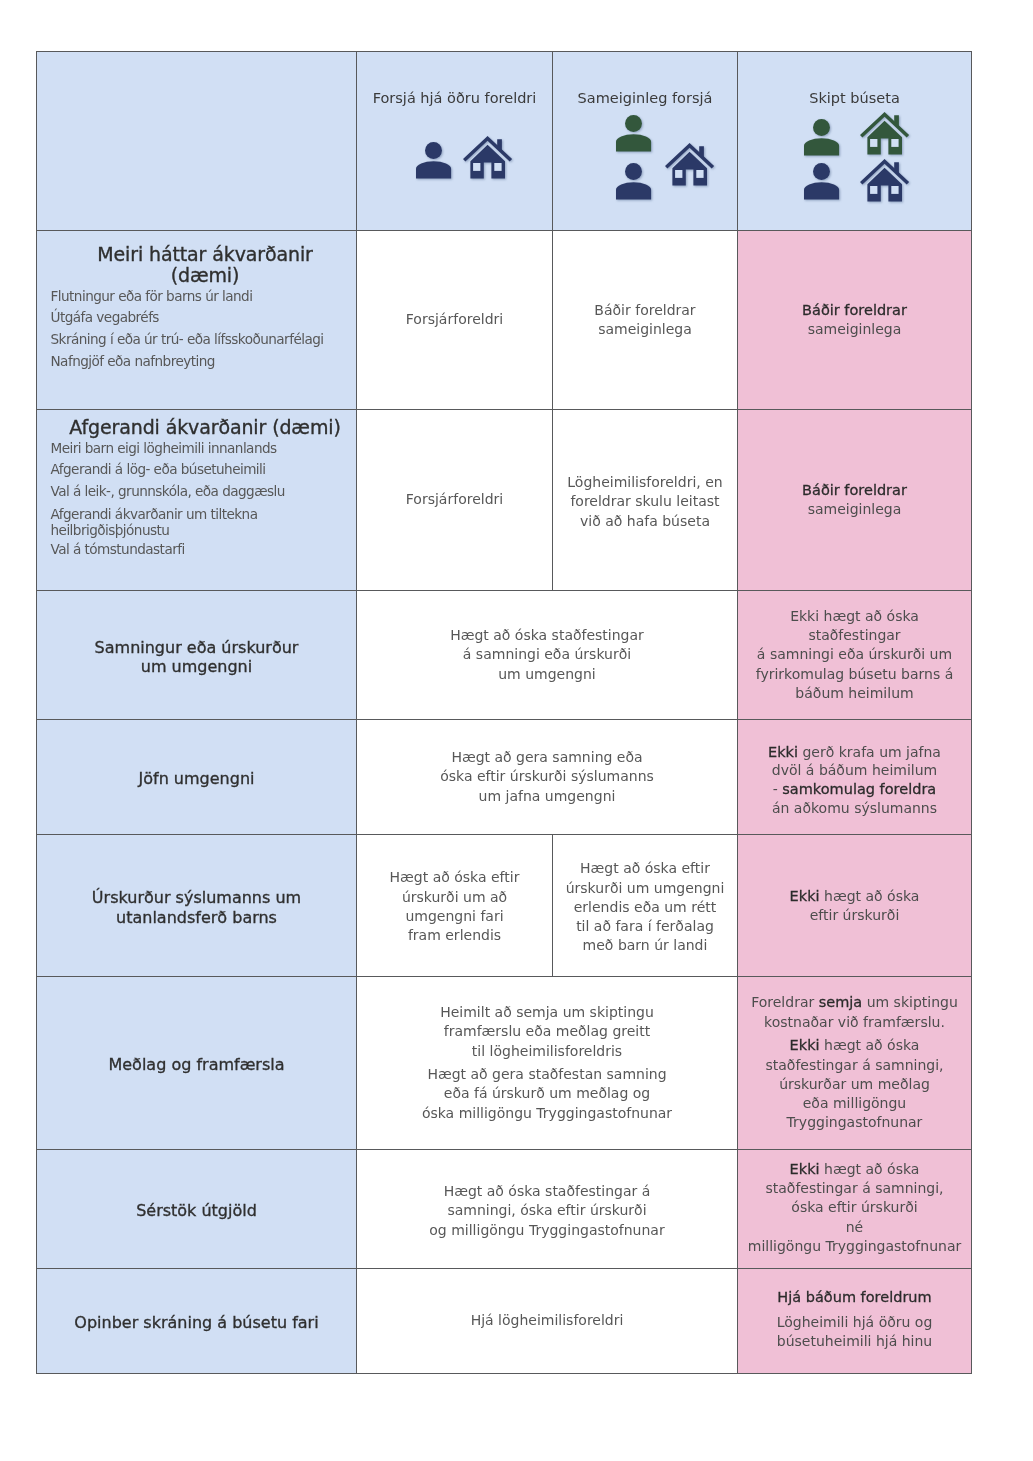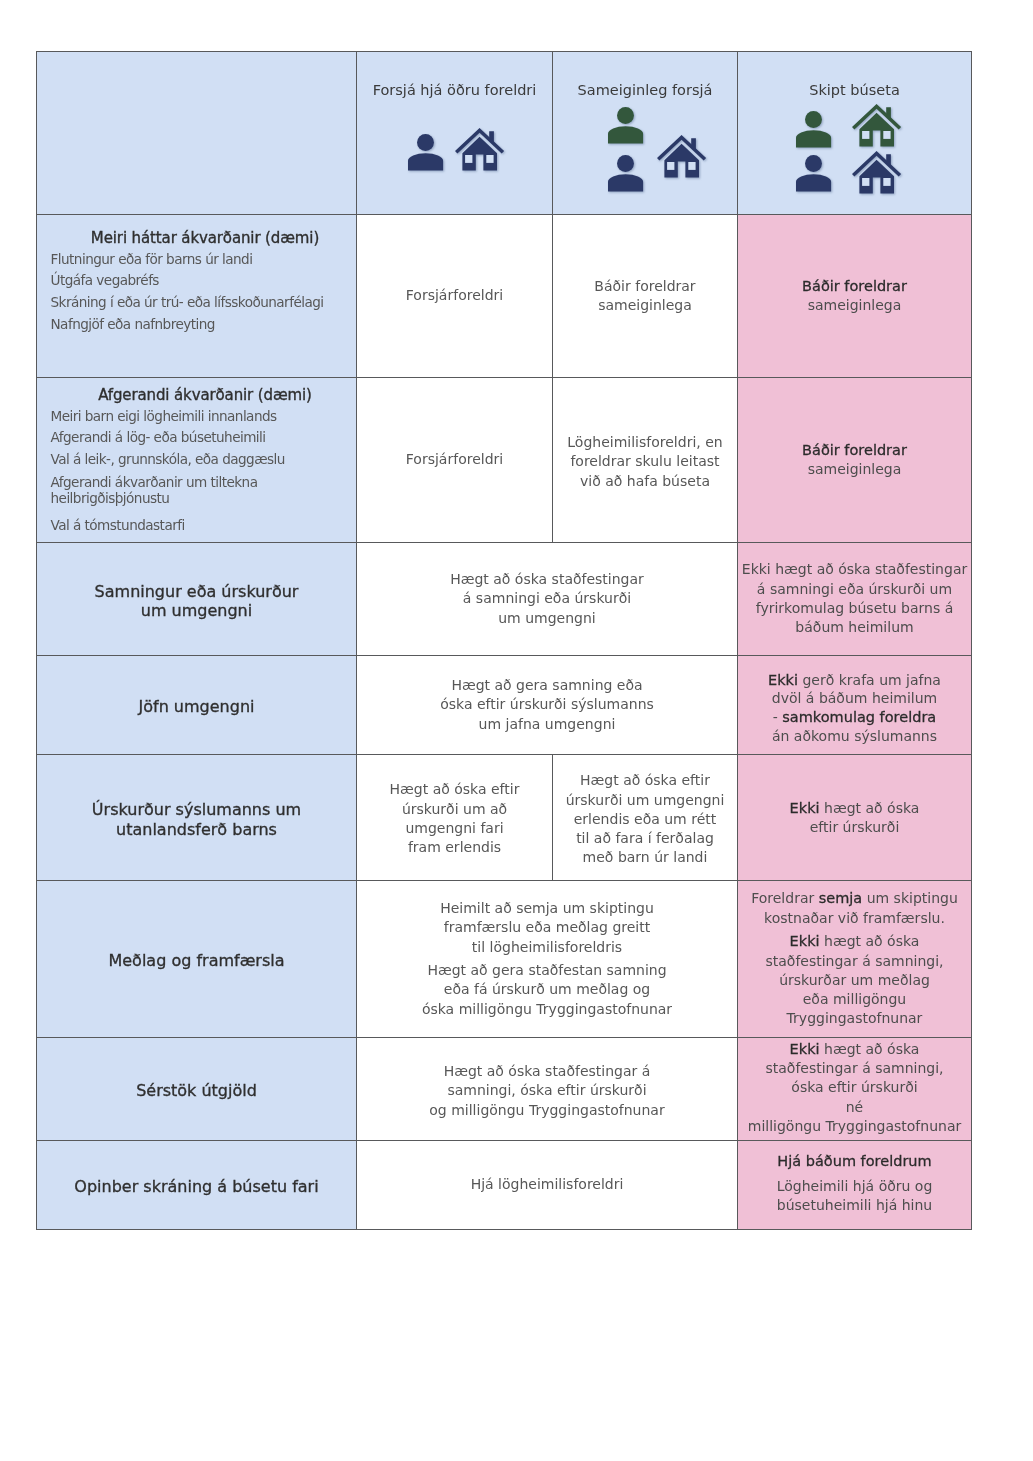--- a/index.html
+++ b/index.html
@@ -1,21 +1,21 @@
 <!DOCTYPE html>
 <html><head>
 <meta charset="utf-8">
 <style>
   html,body{margin:0;padding:0;}
   body{width:1033px;height:1461px;background:#ffffff;
        font-family:"DejaVu Sans",sans-serif;overflow:hidden;
        letter-spacing:-0.78px;}
   #sheet{position:absolute;left:36px;top:51px;}
   table.grid{border-collapse:collapse;table-layout:fixed;border-spacing:0;}
-  table.grid td{border:1px solid #58595b;vertical-align:middle;padding:0;
+  table.grid td{border:1px solid #58595b;vertical-align:middle;padding:8px;
        text-align:center;color:#474747;}
   .blue{background:#d1dff4;}
   .pink{background:#f0c0d6;}
   .white{background:#ffffff;}
 
   .hdr-cell{position:relative;height:161px;width:100%;}
   .hdr-label{font-size:14.5px;color:#3a3a3a;line-height:18px;letter-spacing:0px;
              position:absolute;left:0;right:0;top:28px;}
   .icons{position:absolute;left:0;top:0;width:100%;height:100%;}
   .abs{position:absolute;}
@@ -24,26 +24,26 @@
   .navy{fill:#2b3967;}
   .green{fill:#33573c;}
 
   .rowlabel{font-weight:normal;font-size:16px;color:#2f2f2f;line-height:19.3px;letter-spacing:0px;position:relative;top:2px;-webkit-text-stroke:0.32px #2f2f2f;}
   .cell-txt{font-size:14px;line-height:19.3px;color:#575757;letter-spacing:0px;position:relative;}
   .cell-txt b{color:#2b2b2b;font-weight:normal;font-size:14.5px;letter-spacing:0px;
       -webkit-text-stroke:0.27px #2b2b2b;}
   .pink .cell-txt{color:#4d4d4d;}
   td.exp{position:relative;}
   .exblock{position:absolute;left:13.5px;right:8px;}
-  .exhead{font-weight:normal;font-size:15px;color:#2f2f2f;text-align:center;
+  .exhead{font-weight:normal;font-size:19px;color:#2f2f2f;text-align:center;
           padding-left:11.5px;line-height:21px;margin-bottom:0px;letter-spacing:-0.12px;
           -webkit-text-stroke:0.34px #2f2f2f;}
   .exlist{text-align:left;font-size:13.6px;line-height:21.8px;color:#575757;letter-spacing:-0.55px;}
   .p2{margin-top:4.4px;}
-  .exlist .wrap2{line-height:16.6px;margin-top:2.8px;margin-bottom:8px;}
+  .exlist .wrap2{line-height:16.6px;margin-top:2.8px;margin-bottom:0;}
 </style>
 </head>
 <body>
 
 <svg width="0" height="0" style="position:absolute" aria-hidden="true">
     <defs>
 <filter id="sh" x="-30%" y="-30%" width="180%" height="180%">
 <feDropShadow dx="1.6" dy="1.6" stdDeviation="1.2" flood-color="#5a6f94" flood-opacity="0.55"></feDropShadow>
 </filter>
     </defs>

